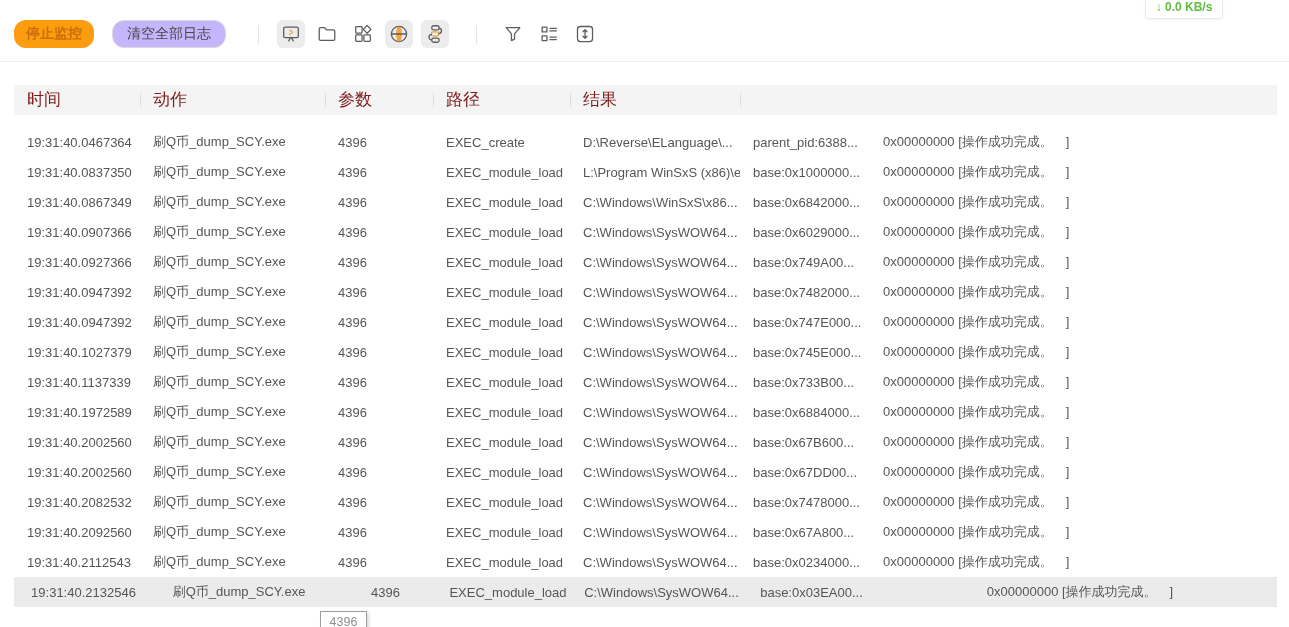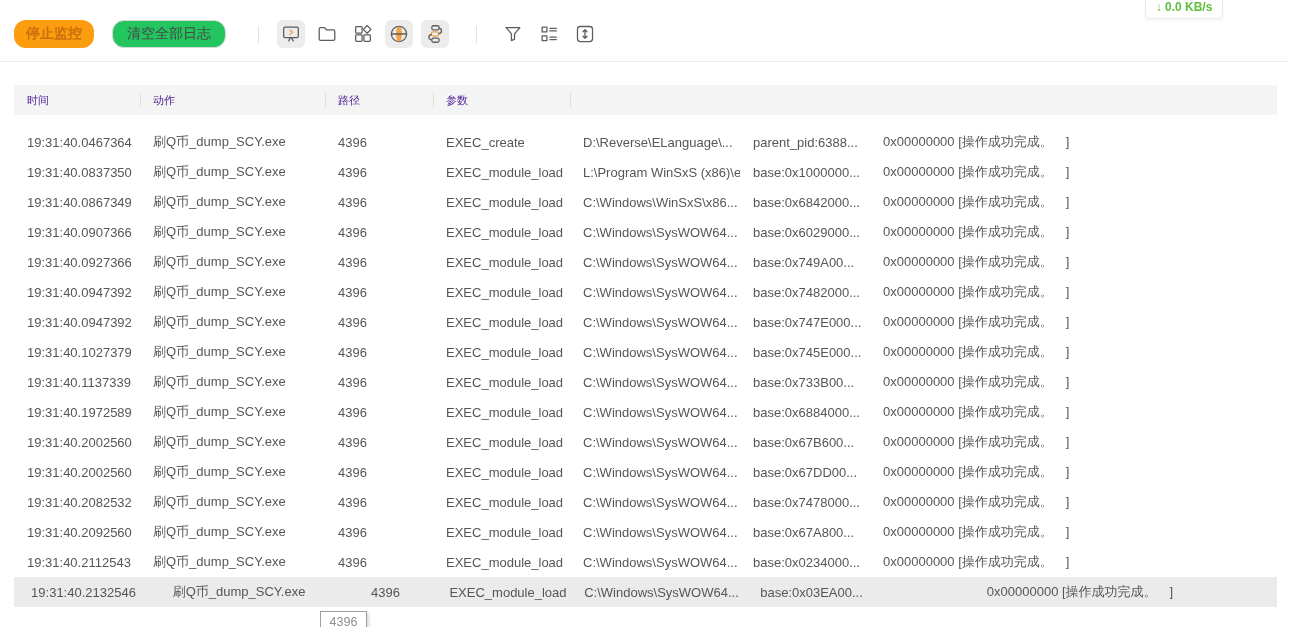--- a/index.html
+++ b/index.html
@@ -3,35 +3,35 @@
 <meta charset="utf-8">
 <style>
   * { margin:0; padding:0; box-sizing:border-box; }
   html,body { width:1289px; height:627px; background:#ffffff; overflow:hidden;
               font-family:"Liberation Sans","DejaVu Sans",sans-serif; }
   .hairline-top { position:absolute; left:0; top:8px; width:100%; height:1px; background:#f1f1f1; }
   .toolbar { position:absolute; left:0; top:0; width:100%; height:62px; background:#fff; border-bottom:1px solid #eeeeee; }
   .btn { position:absolute; top:20px; height:28px; border-radius:12px; font-size:14px; cursor:pointer;
          display:flex; align-items:center; justify-content:center; }
   .btn-stop { left:14px; width:80px; background:#fc9c0f; color:#c9700a; border:none; font-weight:bold; }
-  .btn-clear { left:112px; width:114px; background:#22c55e; color:#474747; border:1px solid #d9d9d9; }
+  .btn-clear { left:112px; width:114px; background:#c4b5fd; color:#474747; border:1px solid #d9d9d9; }
   .vdivider { position:absolute; top:26px; width:1px; height:18px; background:#e3e3e3; }
   .vd1 { left:258px; } .vd2 { left:476px; }
   .iconbtn { position:absolute; top:20px; width:28px; height:28px; border-radius:6px;
              display:flex; align-items:center; justify-content:center; cursor:pointer; }
   .iconbtn.active { background:#ececec; }
   .iconbtn svg { width:22px; height:22px; stroke:#5d5d5d; fill:none; stroke-width:1.4;
                  stroke-linecap:round; stroke-linejoin:round; }
   .net-badge { position:absolute; left:1145px; top:-5px; width:78px; height:24px; background:#fff;
                border:1px solid #ebebeb; border-radius:4px; box-shadow:0 1px 3px rgba(0,0,0,0.06);
                color:#5fbf3f; font-size:12px; font-weight:bold; display:flex; align-items:center;
                justify-content:center; }
   .table { position:absolute; left:14px; top:85px; width:1263px; }
   .thead { display:grid; grid-template-columns:126px 185px 108px 137px 170px 130px 352px 55px;
-           height:30px; background:#f4f4f5; align-items:center; color:#4c1d95; font-size:11px; }
+           height:30px; background:#f4f4f5; align-items:center; color:#7f1d1d; font-size:17px; }
   .th { padding-left:13px; position:relative; height:30px; line-height:30px; cursor:default; }
   .th.divided::before { content:''; position:absolute; left:0; top:8px; width:1px; height:14px; background:#dedede; }
   .tbody { margin-top:12px; }
   .tr { display:grid; grid-template-columns:126px 185px 108px 137px 170px 130px 1fr;
         height:30px; align-items:center; font-size:13px; color:#565656; }
   .tr.selected { background:#ebebeb;text-align:center; }
   .td { padding-left:13px; white-space:nowrap; overflow:hidden; text-overflow:clip; }
   .tooltip { position:absolute; left:320px; top:611px; width:47px; height:24px; background:#fff;
              border:1px solid #9e9e9e; box-shadow:2px 2px 3px rgba(0,0,0,0.15); color:#8f8f8f;
              font-size:12.5px; text-align:center; padding-top:3px; }
@@ -109,22 +109,23 @@
 </div>
 
 <div class="net-badge">
   <span>↓ 0.0 KB/s</span>
 </div>
 
 <div class="table">
   <div class="thead">
     <div class="th">时间</div>
     <div class="th divided">动作</div>
+    <div class="th divided">参数</div>
     <div class="th divided">路径</div>
-    <div class="th divided">参数</div>
+    <div class="th divided">结果</div>
     <div class="th divided"></div>
   </div>
   <div class="tbody">
       <div class="tr">
         <div class="td">19:31:40.0467364</div>
         <div class="td">刷Q币_dump_SCY.exe</div>
         <div class="td">4396</div>
         <div class="td">EXEC_create</div>
         <div class="td">D:\Reverse\ELanguage\...</div>
         <div class="td">parent_pid:6388...</div>

